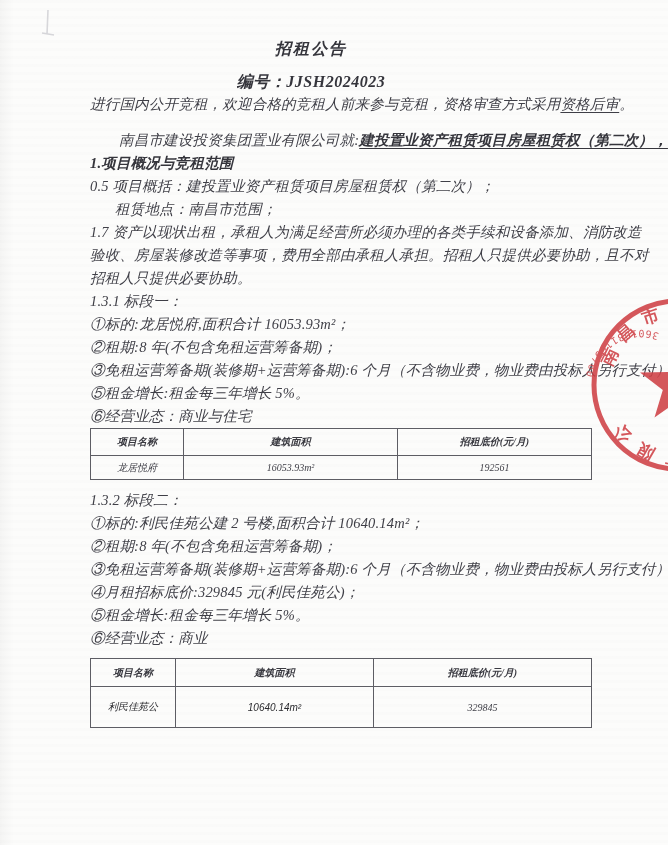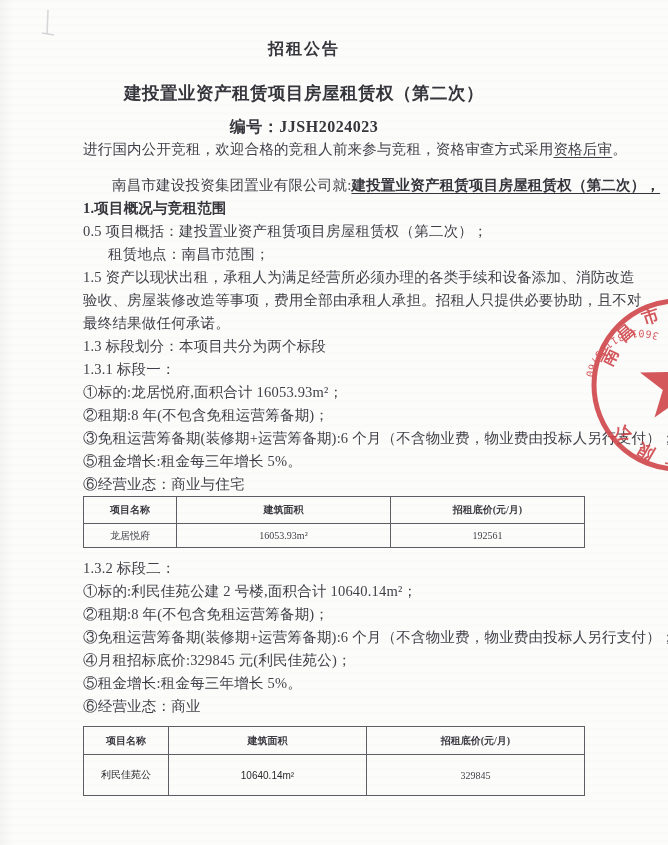--- a/index.html
+++ b/index.html
@@ -6,21 +6,21 @@
   .page {
     position:relative; width:668px; height:845px; margin:0 auto;
     background:
       linear-gradient(90deg, rgba(0,0,0,0.03), rgba(0,0,0,0) 14px),
       repeating-linear-gradient(180deg, rgba(120,120,125,0.015) 0 3px, rgba(0,0,0,0) 3px 8px),
       #fcfcfb;
     overflow:hidden;
     font-family:"Liberation Serif","DejaVu Serif",serif;
     color:#3f3f47;
   }
-  .content { position:absolute; left:83px; top:0; width:542px; }
+  .content { position:absolute; left:90px; top:0; width:542px;font-style:italic; }
   .titlebox { width:442px; text-align:center; font-weight:bold; color:#35353c; }
   .l-title { margin-top:38px; font-size:16px; letter-spacing:2px; line-height:22px; }
   .l-sub   { margin-top:21px; font-size:17.5px; letter-spacing:0.5px; line-height:24px; }
   .l-num   { margin-top:11px; font-size:16px; letter-spacing:0.5px; line-height:22px; }
   .bl { line-height:23px; font-size:14.5px; white-space:nowrap; letter-spacing:0.2px; }
   .first-line-indent { padding-left:29px; }
   .sub-indent { padding-left:25px; }
   .bold { font-weight:bold; color:#35353c; }
   .u { text-decoration:underline; text-underline-offset:3px; }
   .intro-start { margin-top:13px; }
@@ -49,37 +49,35 @@
 
 <div class="page">
 
   <svg class="pencil" width="22" height="32">
     <path d="M10 2 L9 26 M4 25 L16 27" stroke="#b9b9c0" stroke-width="1.6" fill="none"></path>
   </svg>
 
   <div class="content">
 
     <div class="titlebox l-title">招租公告</div>
-    <div class="titlebox l-sub">建投置业资产租赁项目房屋租赁权（第二次）</div>
     <div class="titlebox l-num">编号：JJSH2024023</div>
 
     <div class="bl">
       <span>进行国内公开竞租，欢迎合格的竞租人前来参与竞租，资格审查方式采用</span><span class="u">资格后审</span><span>。</span>
     </div>
     <div class="bl intro-start first-line-indent">
       <span>南昌市建设投资集团置业有限公司就:</span><span class="bold u">建投置业资产租赁项目房屋租赁权（第二次），</span>
     </div>
 
     <div class="bl bold">1.项目概况与竞租范围</div>
     <div class="bl">0.5 项目概括：建投置业资产租赁项目房屋租赁权（第二次）；</div>
     <div class="bl sub-indent">租赁地点：南昌市范围；</div>
-    <div class="bl">1.5 资产以现状出租，承租人为满足经营所必须办理的各类手续和设备添加、消防改造</div>
+    <div class="bl">1.7 资产以现状出租，承租人为满足经营所必须办理的各类手续和设备添加、消防改造</div>
     <div class="bl">验收、房屋装修改造等事项，费用全部由承租人承担。招租人只提供必要协助，且不对</div>
-    <div class="bl">最终结果做任何承诺。</div>
-    <div class="bl">1.3 标段划分：本项目共分为两个标段</div>
+    <div class="bl">招租人只提供必要协助。</div>
 
     <div class="bl">1.3.1 标段一：</div>
     <div class="bl">①标的:龙居悦府,面积合计 16053.93m²；</div>
     <div class="bl">②租期:8 年(不包含免租运营筹备期)；</div>
     <div class="bl">③免租运营筹备期(装修期+运营筹备期):6 个月（不含物业费，物业费由投标人另行支付）；</div>
     <div class="bl">⑤租金增长:租金每三年增长 5%。</div>
     <div class="bl">⑥经营业态：商业与住宅</div>
 
     <table class="lot" id="table1">
       <tbody>

